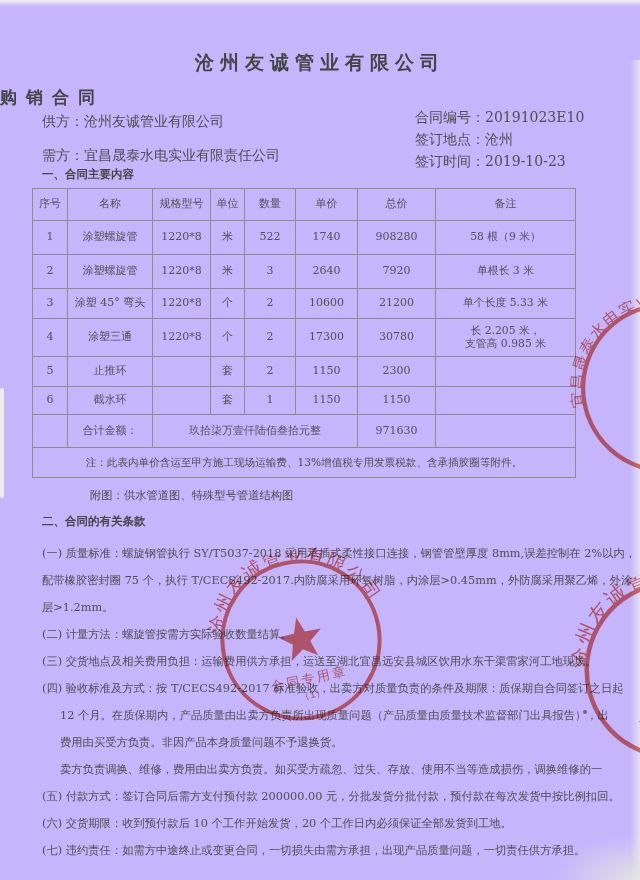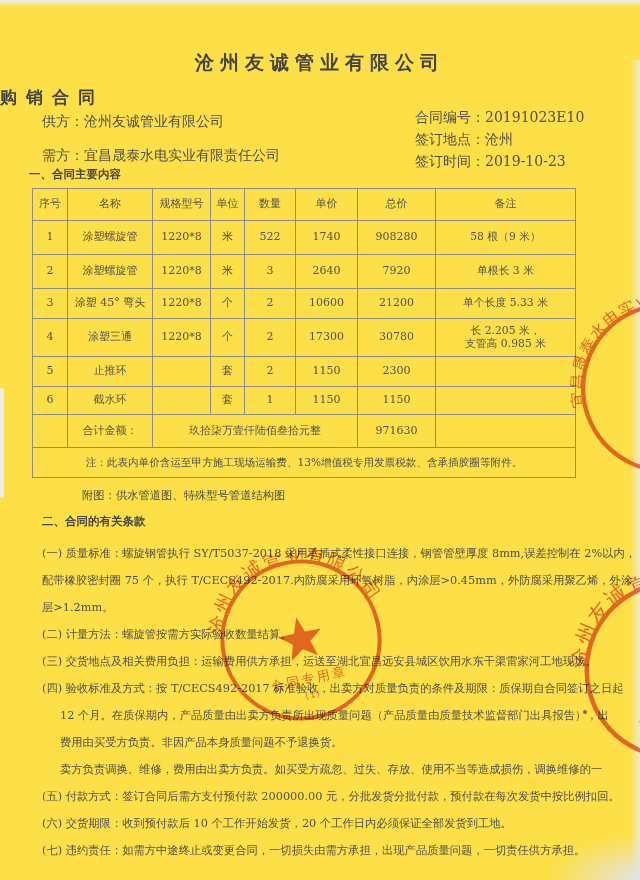--- a/index.html
+++ b/index.html
@@ -1,18 +1,18 @@
 <!DOCTYPE html>
 <html><head>
 <meta charset="utf-8">
 <style>
   html,body{margin:0;padding:0;}
   #page{
     position:relative; width:640px; height:880px; overflow:hidden;
-    background:#fde047;
+    background:#c4b5fd;
     font-family:"DejaVu Serif","Liberation Serif",serif;
     color:#4c4c4c;
   }
   .abs{position:absolute;}
   
   .edge-top{left:0;top:0;width:640px;height:7px;background:linear-gradient(#efefef,rgba(252,252,252,0));}
   .edge-right{right:0;top:60px;width:10px;height:820px;background:linear-gradient(90deg,rgba(252,252,252,0),#ebebeb);opacity:.8;}
   .corner-br{right:0;bottom:0;width:90px;height:46px;background:radial-gradient(ellipse at 100% 100%,#e3e3e3 0%,rgba(252,252,252,0) 70%);}
   .edge-left-smudge{left:0;top:388px;width:4px;height:110px;background:#ededed;border-radius:2px;}
 
@@ -20,39 +20,39 @@
   .title2{top:86px;left:0;width:640px;text-align:left;font-size:17px;font-weight:600;letter-spacing:9px;color:#454545;}
 
   .meta{font-size:14px;white-space:nowrap;color:#4f4f4f;}
   .meta-supplier{left:42px;top:113px;}
   .meta-buyer{left:42px;top:147px;}
   .meta-no{left:415px;top:109px;}
   .meta-place{left:415px;top:131px;}
   .meta-date{left:415px;top:153px;}
 
   .sec-title{font-size:11.5px;font-weight:600;color:#464646;white-space:nowrap;}
-  .sec1{left:29px;top:167px;}
+  .sec1{left:42px;top:167px;}
   .sec2{left:42px;top:514px;text-align:center;}
 
   table.main{
     position:absolute;left:32px;top:188px;width:543px;
     border-collapse:collapse;table-layout:fixed;
     font-size:11px;color:#525252;
   }
   table.main td,table.main th{
     border:1px solid #8c8c8c;padding:0 2px;text-align:center;
     font-weight:normal;white-space:pre-line;overflow:hidden;line-height:1.15;
   }
   tr.hrow{height:32px;padding-left:46px;} tr.r1{height:34px;} tr.r2{height:34px;} tr.r3{height:30px;}
   tr.r4{height:38px;} tr.r5{height:30px;} tr.r6{height:28px;}
   tr.trow{height:33px;margin-top:7px;} tr.nrow{height:30px;}
   td.note-cell{text-align:left;padding:0 6px;font-size:10.6px;color:#4e4e4e;white-space:nowrap;}
   td.remark{font-size:10.8px;}
 
-  .attachment{left:46px;top:488px;font-size:11.3px;white-space:nowrap;padding-left:36px;}
+  .attachment{left:54px;top:488px;font-size:11.3px;white-space:nowrap;padding-left:36px;}
 
   .clauses{left:42px;top:540px;width:580px;font-size:11.3px;color:#4f4f4f;}
   .clause-line{height:27px;line-height:27px;white-space:nowrap;}
   .clause-line.ind{padding-left:18px;}
 
   .stamp{mix-blend-mode:multiply;opacity:.8;}
   .stamp text{font-family:"DejaVu Sans","Liberation Sans",sans-serif;}
   .stamp-buyer{left:571px;top:293px;transform:rotate(-20deg);}
   .stamp-mid{left:211px;top:550px;transform:rotate(-12deg);}
   .stamp-right{left:574px;top:570px;transform:rotate(-15deg);}

